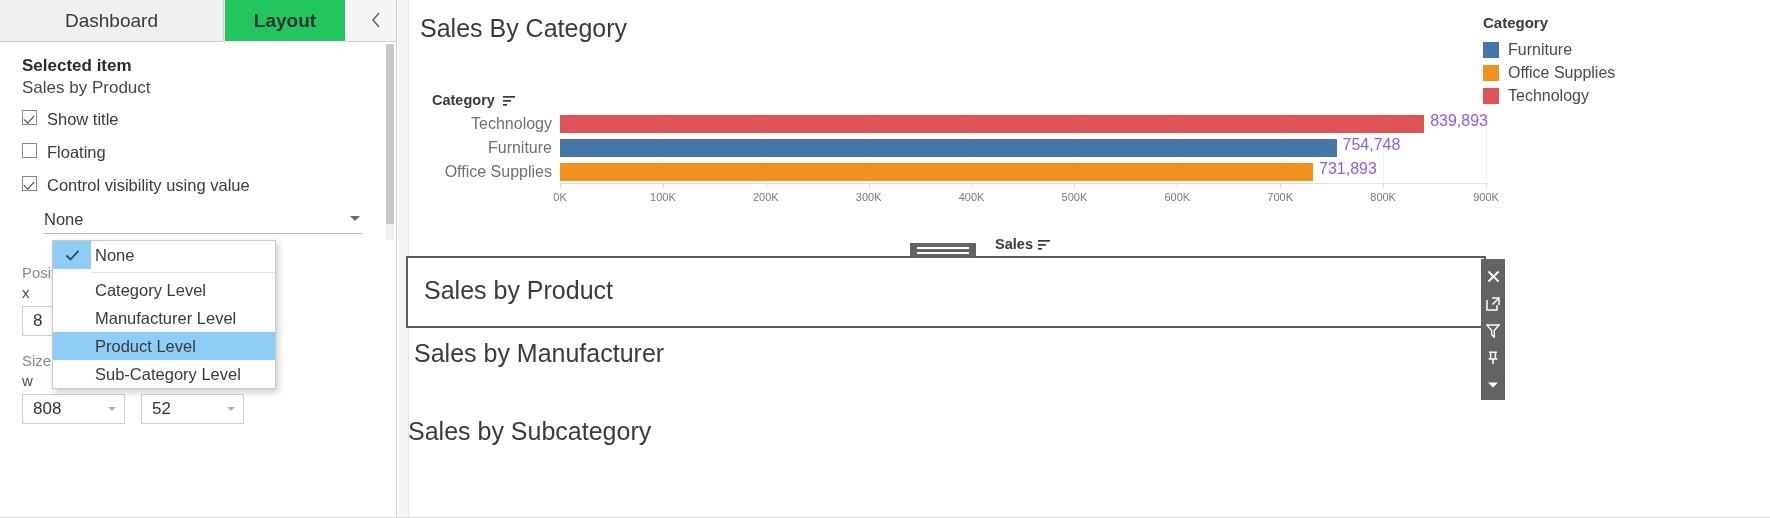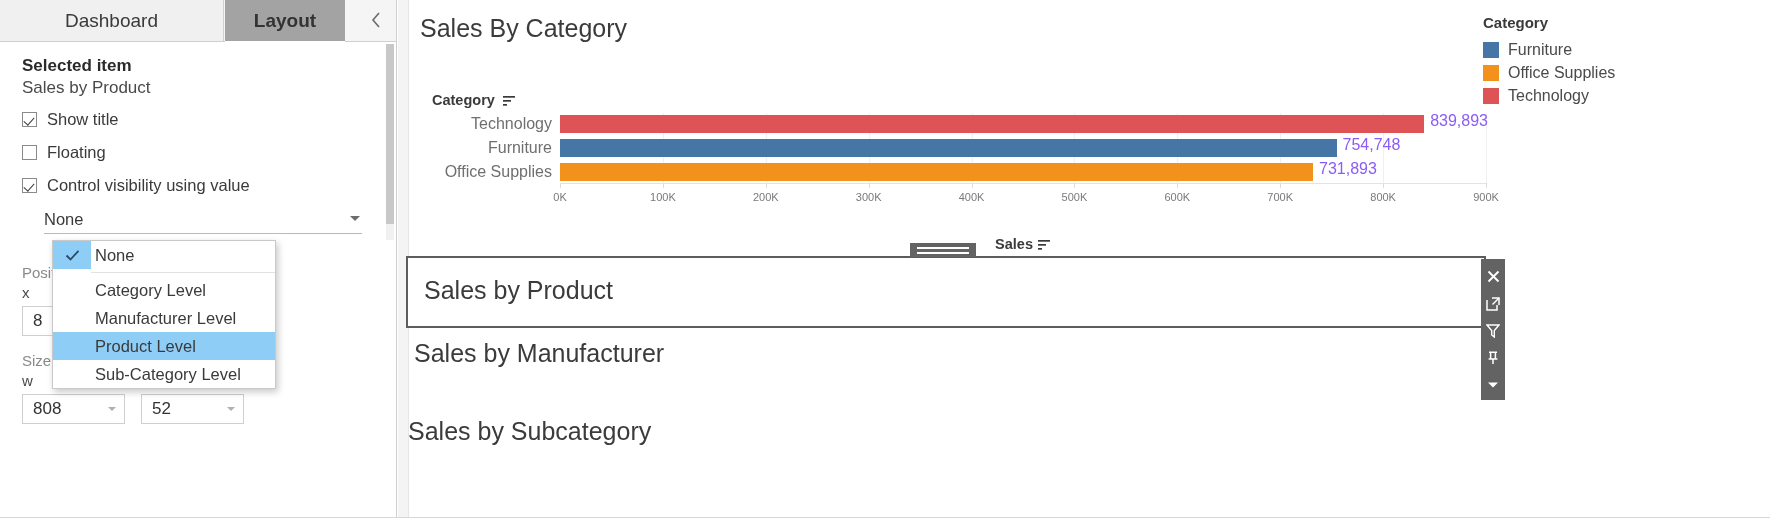--- a/index.html
+++ b/index.html
@@ -24,33 +24,33 @@
   .tab{
     position:absolute;top:0;height:42px;line-height:42px;
     font-size:19px;color:#333;box-sizing:border-box;
     padding:0 14px;text-align:center;cursor:pointer;
   }
   .tab.inactive{
     left:0;width:224px;background:#f0f0f0;border-right:1px solid #cfcfcf;
     border-bottom:1px solid #cfcfcf;color:#3a3a3a;
   }
   .tab.active{
-    left:225px;width:120px;background:#a3a3a3;font-weight:bold;
+    left:225px;width:120px;background:#22c55e;font-weight:bold;
     border-bottom:1px solid #ffffff;
   }
   .collapse-btn{
     position:absolute;right:8px;top:8px;width:24px;height:24px;
     display:flex;align-items:center;justify-content:center;cursor:pointer;
   }
 
   .pane-body{position:relative;padding:14px 22px 0 22px;}
   .section-title{font-size:17px;font-weight:bold;color:#2b2b2b;margin:0 0 2px 0;}
   .selected-name{font-size:17px;color:#4a4a4a;margin:0 0 12px 0;}
 
-  .check-row{display:flex;align-items:center;margin-bottom:14px;}
+  .check-row{display:flex;align-items:flex-start;margin-bottom:14px;}
   .cbox{
     width:15px;height:15px;border:1px solid #8a8a8a;background:#fff;
     box-sizing:border-box;margin-right:10px;position:relative;flex:none;cursor:pointer;
   }
   .cbox.checked::after{
     content:"";position:absolute;left:3px;top:2px;width:5px;height:9px;
     border:solid #3c3c3c;border-width:0 1.8px 1.8px 0;transform:rotate(42deg);
   }
   .check-label{font-size:16.5px;color:#3a3a3a;}
 

